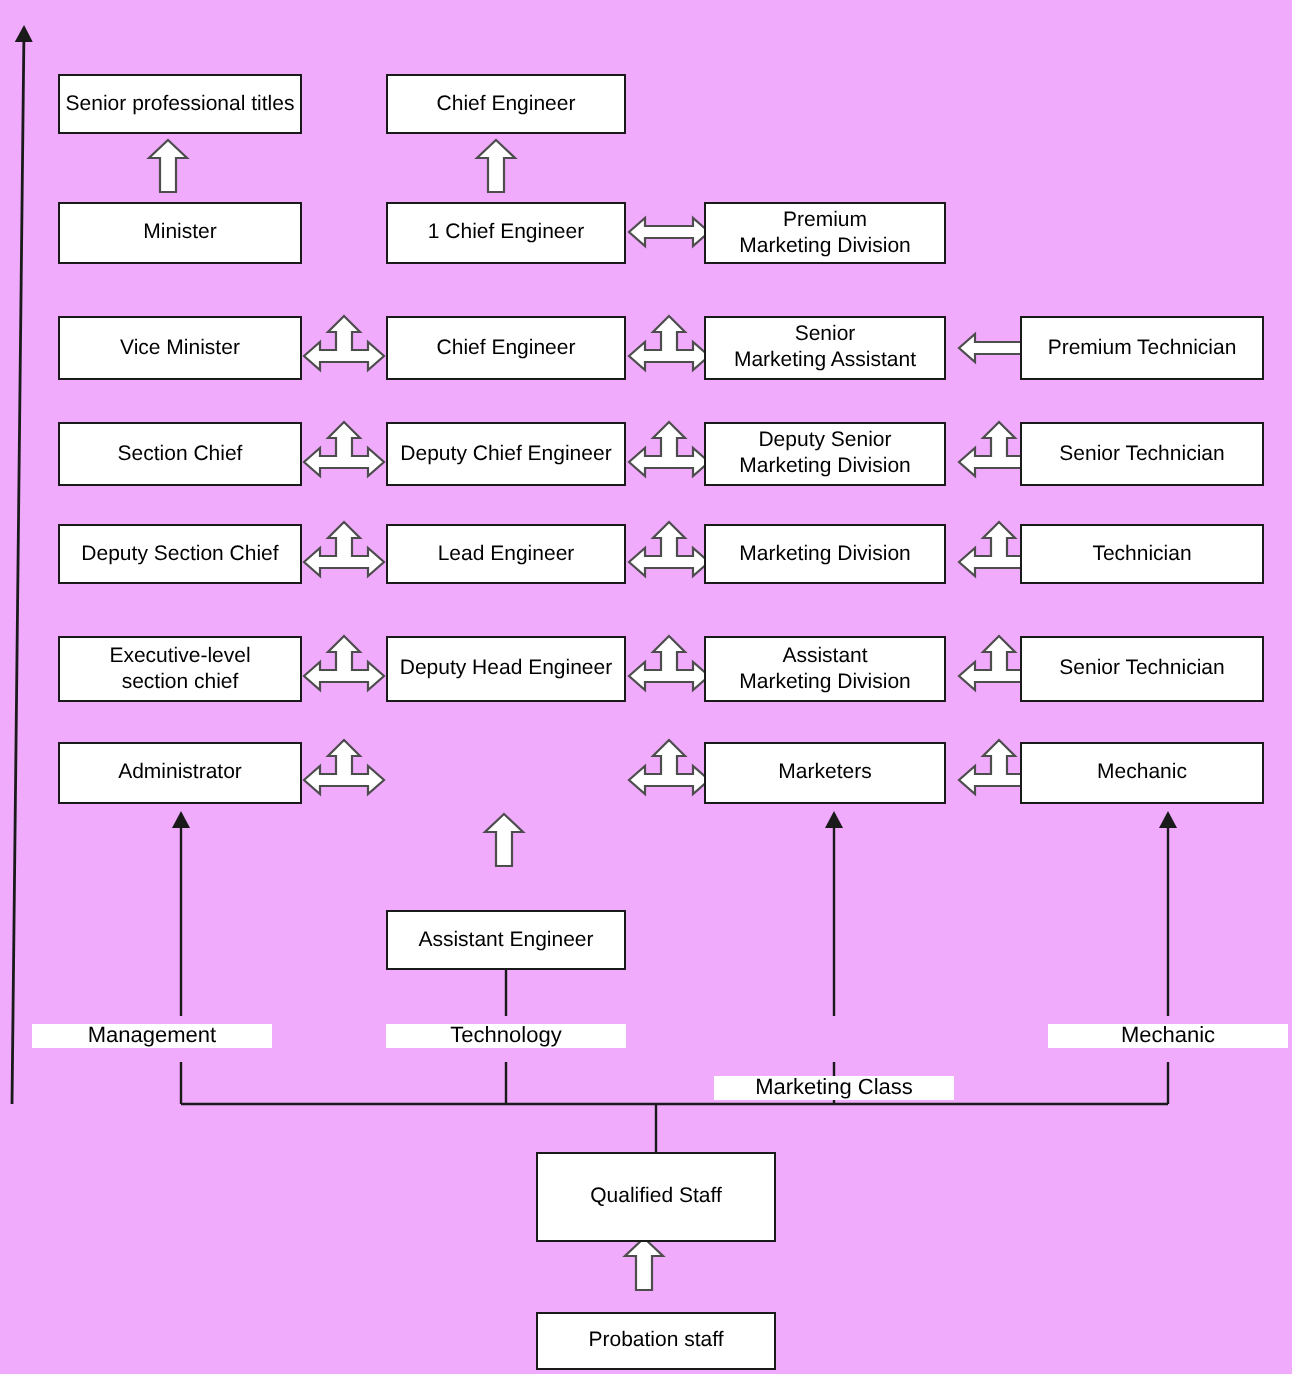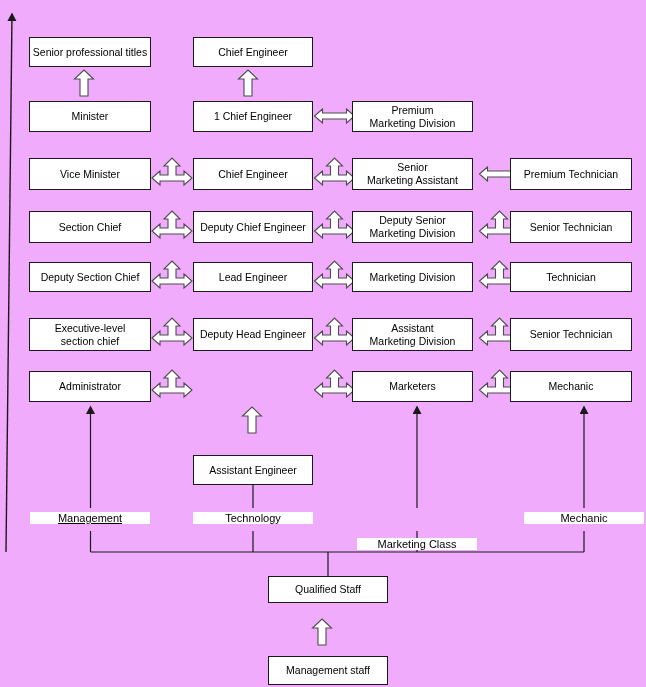--- a/index.html
+++ b/index.html
@@ -19,27 +19,27 @@
   .c3{left:352px;width:121px;}
   .c4{left:510px;width:122px;}
   .r1{top:37px;height:30px;}
   .r2{top:101px;height:31px;}
   .r3{top:158px;height:32px;}
   .r4{top:211px;height:32px;}
   .r5{top:262px;height:30px;}
   .r6{top:318px;height:33px;}
   .r7{top:371px;height:31px;}
   .b-assistant{left:193px;top:455px;width:120px;height:30px;}
-  .b-qualified{left:268px;top:576px;width:120px;height:27px;}
+  .b-qualified{left:268px;top:576px;width:120px;height:45px;}
   .b-probation{left:268px;top:656px;width:120px;height:29px;}
   .tracklabel{
     position:absolute;z-index:2;width:120px;top:512px;text-align:center;
     font-size:11px;background:#ffffff;
   }
-  .tl-1{left:30px;text-decoration:underline;} .tl-2{left:193px;} .tl-3{left:357px;margin-top:26px;} .tl-4{left:524px;}
+  .tl-1{left:16px;} .tl-2{left:193px;} .tl-3{left:357px;margin-top:26px;} .tl-4{left:524px;}
 </style>
 </head>
 <body>
 
 <div class="canvas">
 
   <svg class="overlay" width="646" height="687" viewBox="0 0 646 687" xmlns="http://www.w3.org/2000/svg">
     <defs>
       <marker id="ah" markerUnits="userSpaceOnUse" markerWidth="9" markerHeight="10" refX="7" refY="4.5" orient="auto">
         <path d="M0 0 L8.5 4.5 L0 9 Z" fill="#1a1a1a"></path>
@@ -118,20 +118,20 @@
   <div class="box c3 r6">Assistant
 Marketing Division</div>
   <div class="box c4 r6">Senior Technician</div>
 
   <div class="box c1 r7">Administrator</div>
   <div class="box c3 r7">Marketers</div>
   <div class="box c4 r7">Mechanic</div>
 
   <div class="box b-assistant">Assistant Engineer</div>
   <div class="box b-qualified">Qualified Staff</div>
-  <div class="box b-probation">Management staff</div>
+  <div class="box b-probation">Probation staff</div>
 
   <div class="tracklabel tl-1">Management</div>
   <div class="tracklabel tl-2">Technology</div>
   <div class="tracklabel tl-3">Marketing Class</div>
   <div class="tracklabel tl-4">Mechanic</div>
 
 </div>
 
 </body></html>

